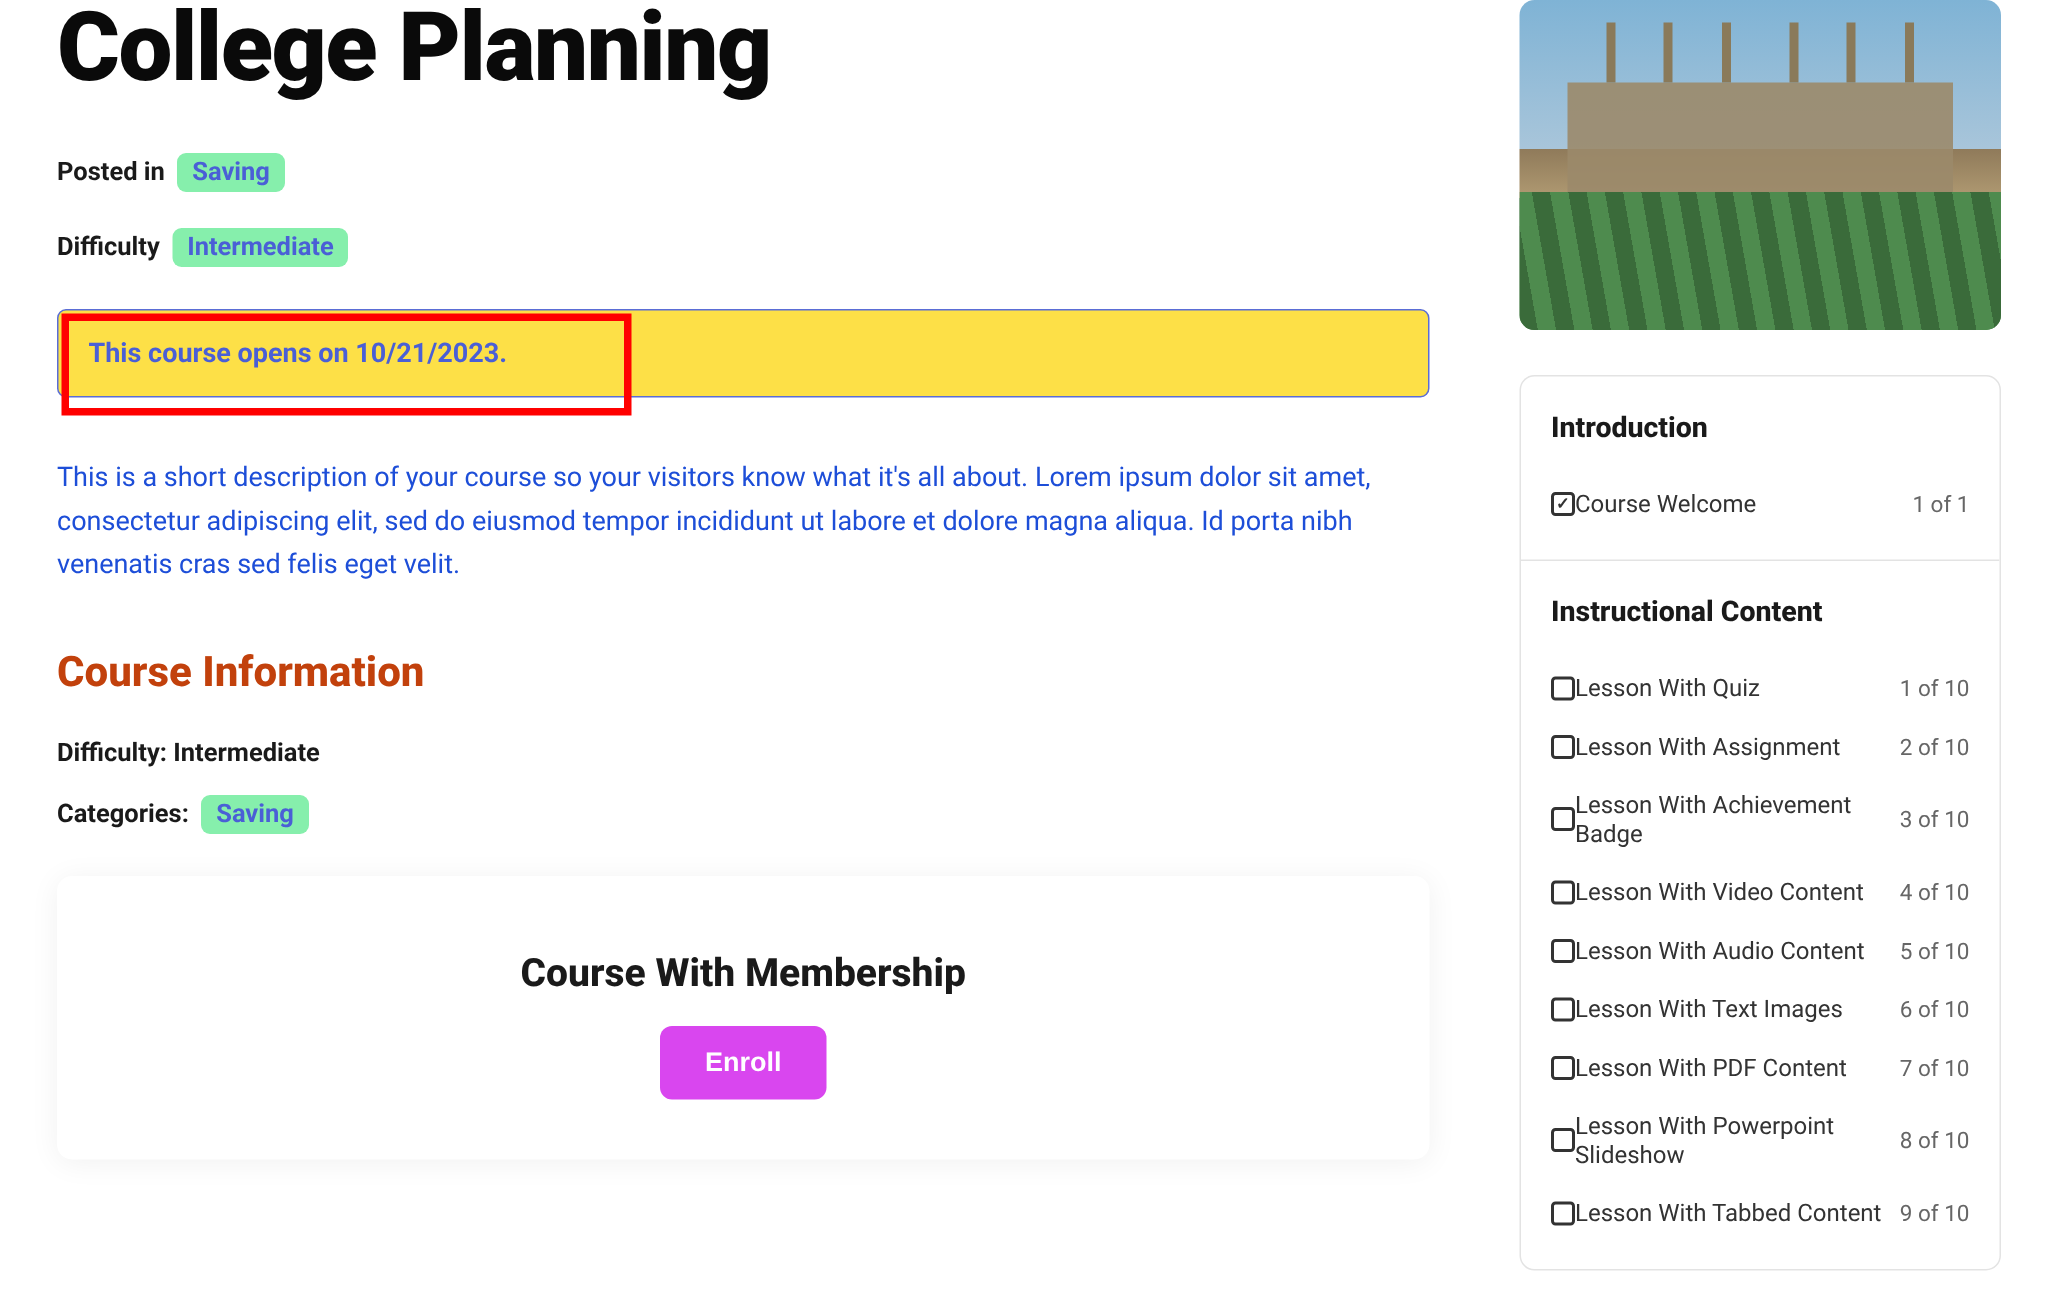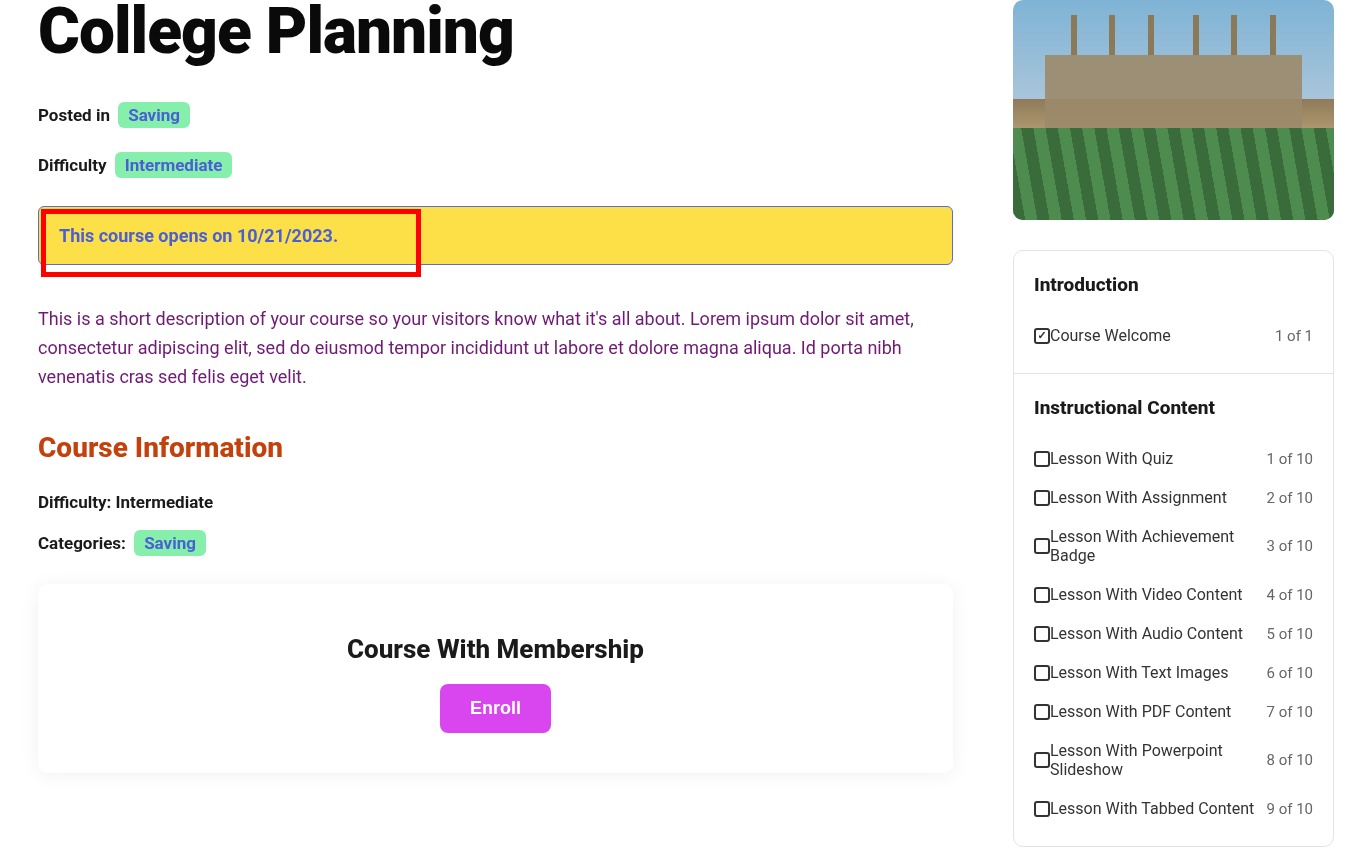--- a/index.html
+++ b/index.html
@@ -64,21 +64,21 @@
     pointer-events: none;
   }
   .notice-text {
     color: #4a5fd6;
     font-weight: 700;
     font-size: 18px;
   }
   .description {
     font-size: 18px;
     line-height: 1.6;
-    color: #701a75;
+    color: #1d4ed8;
     margin-bottom: 40px;
   }
   h2.section-heading {
     font-size: 28px;
     font-weight: 800;
     margin-bottom: 28px;
     color: #c2410c;
   }
   .info-row {
     font-size: 17px;

